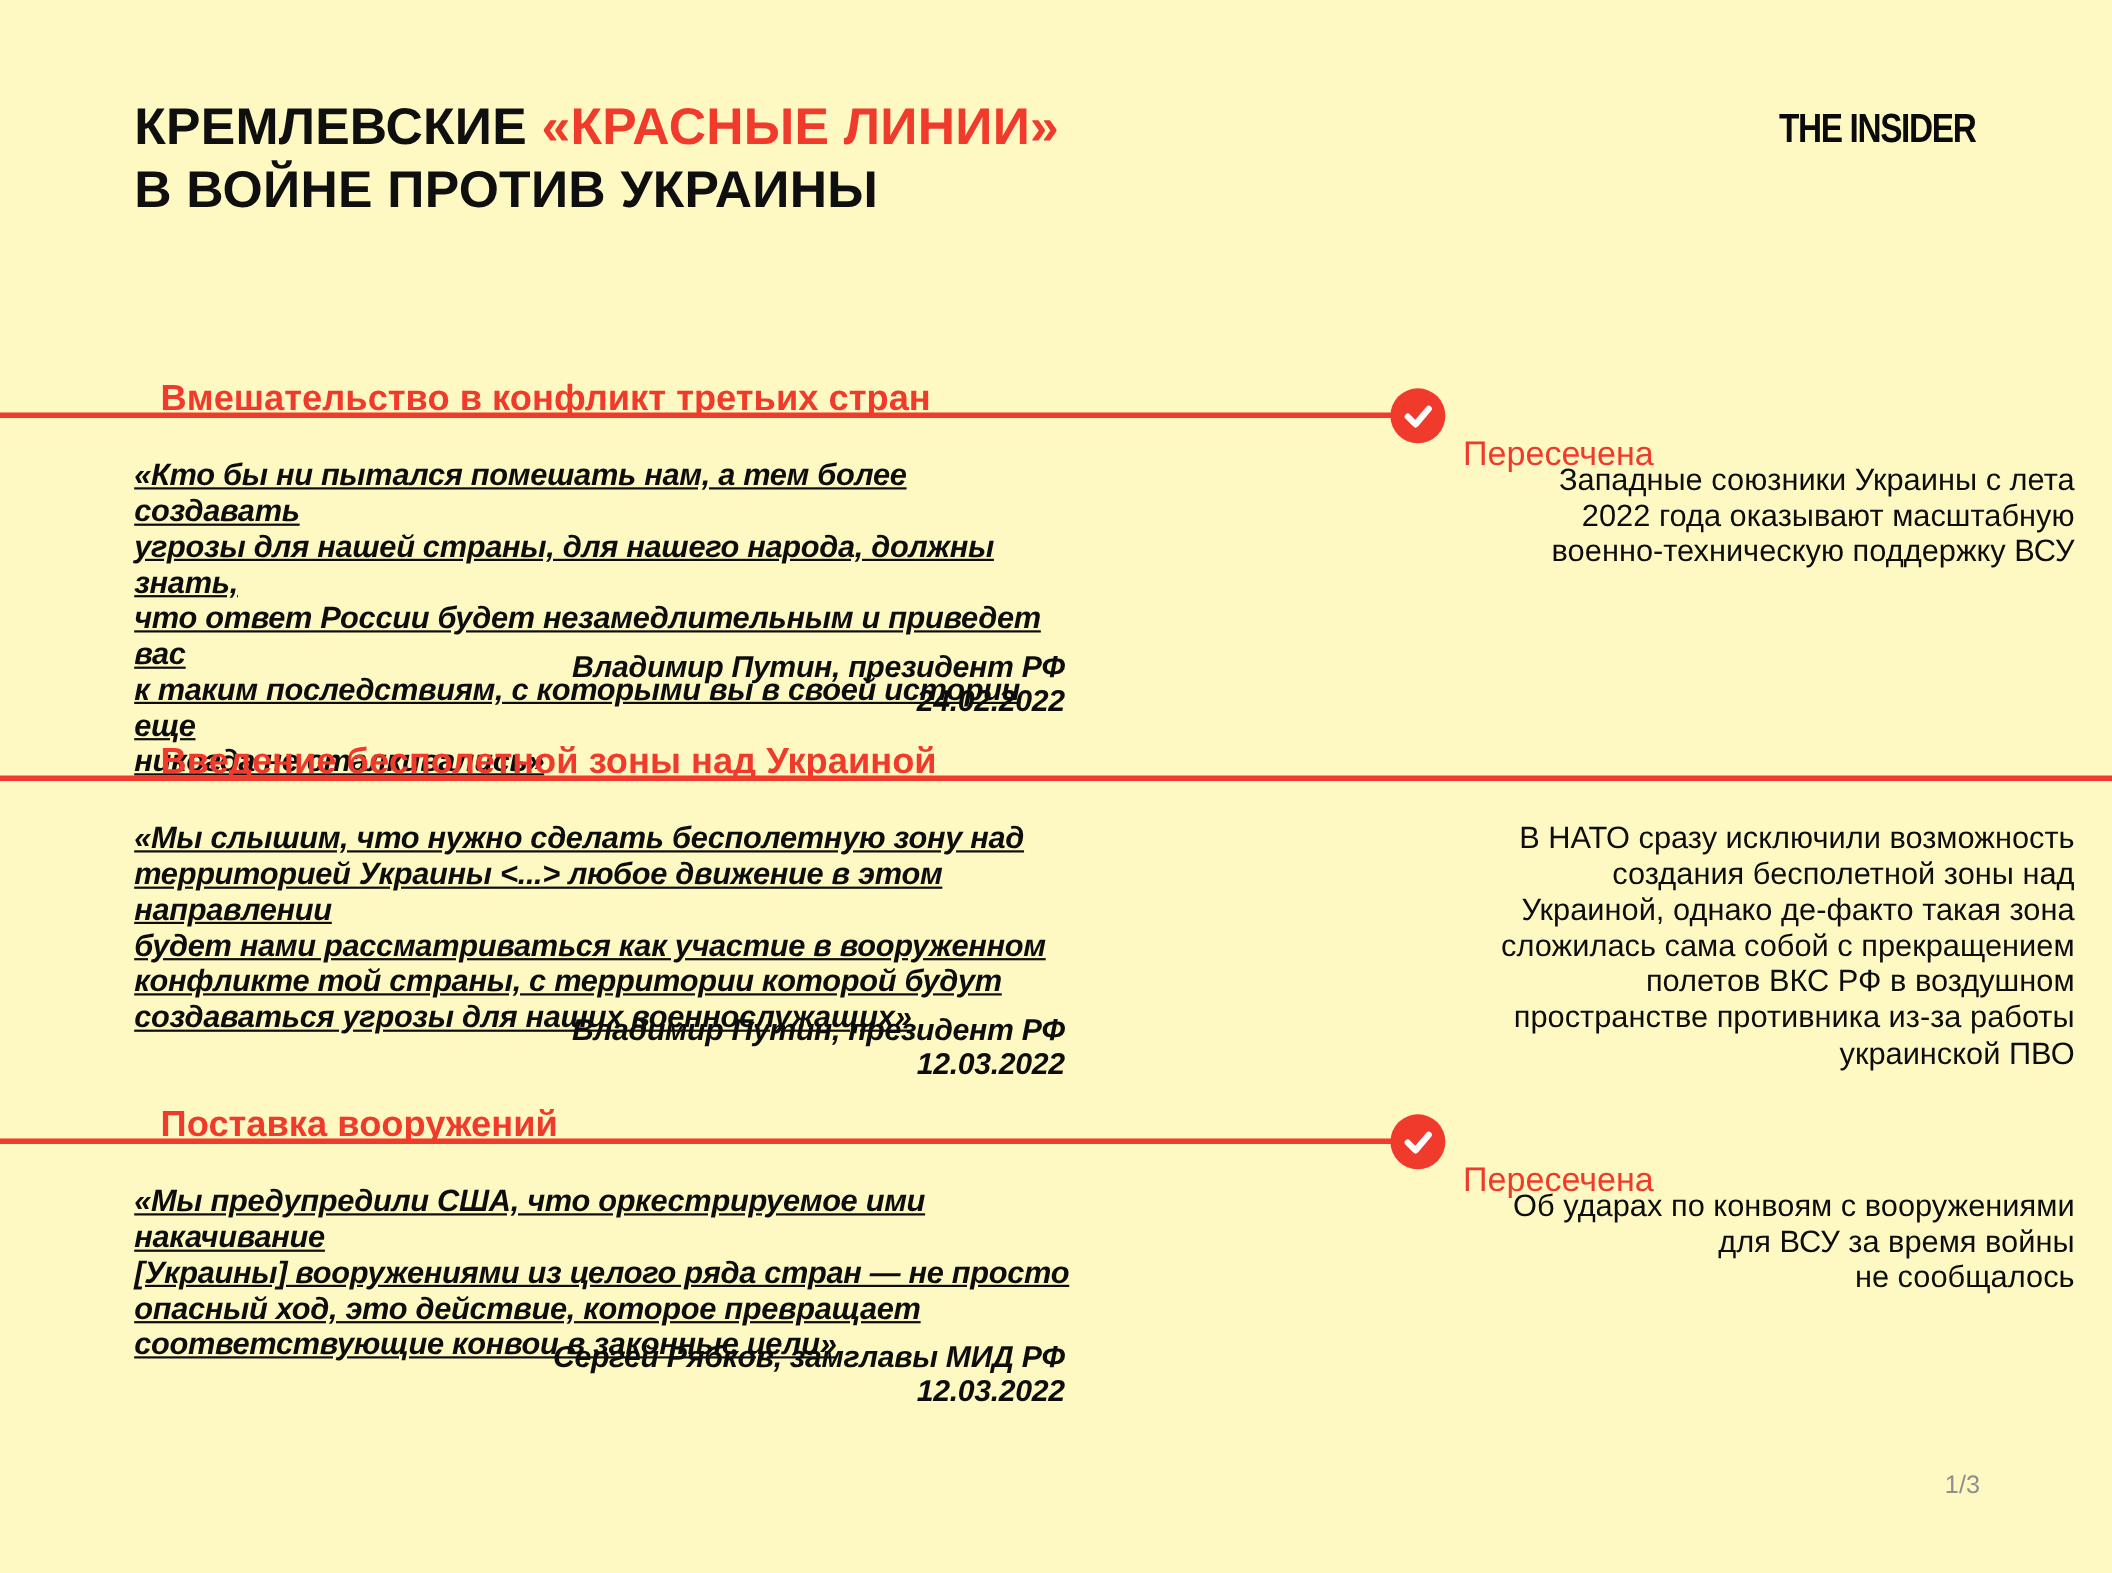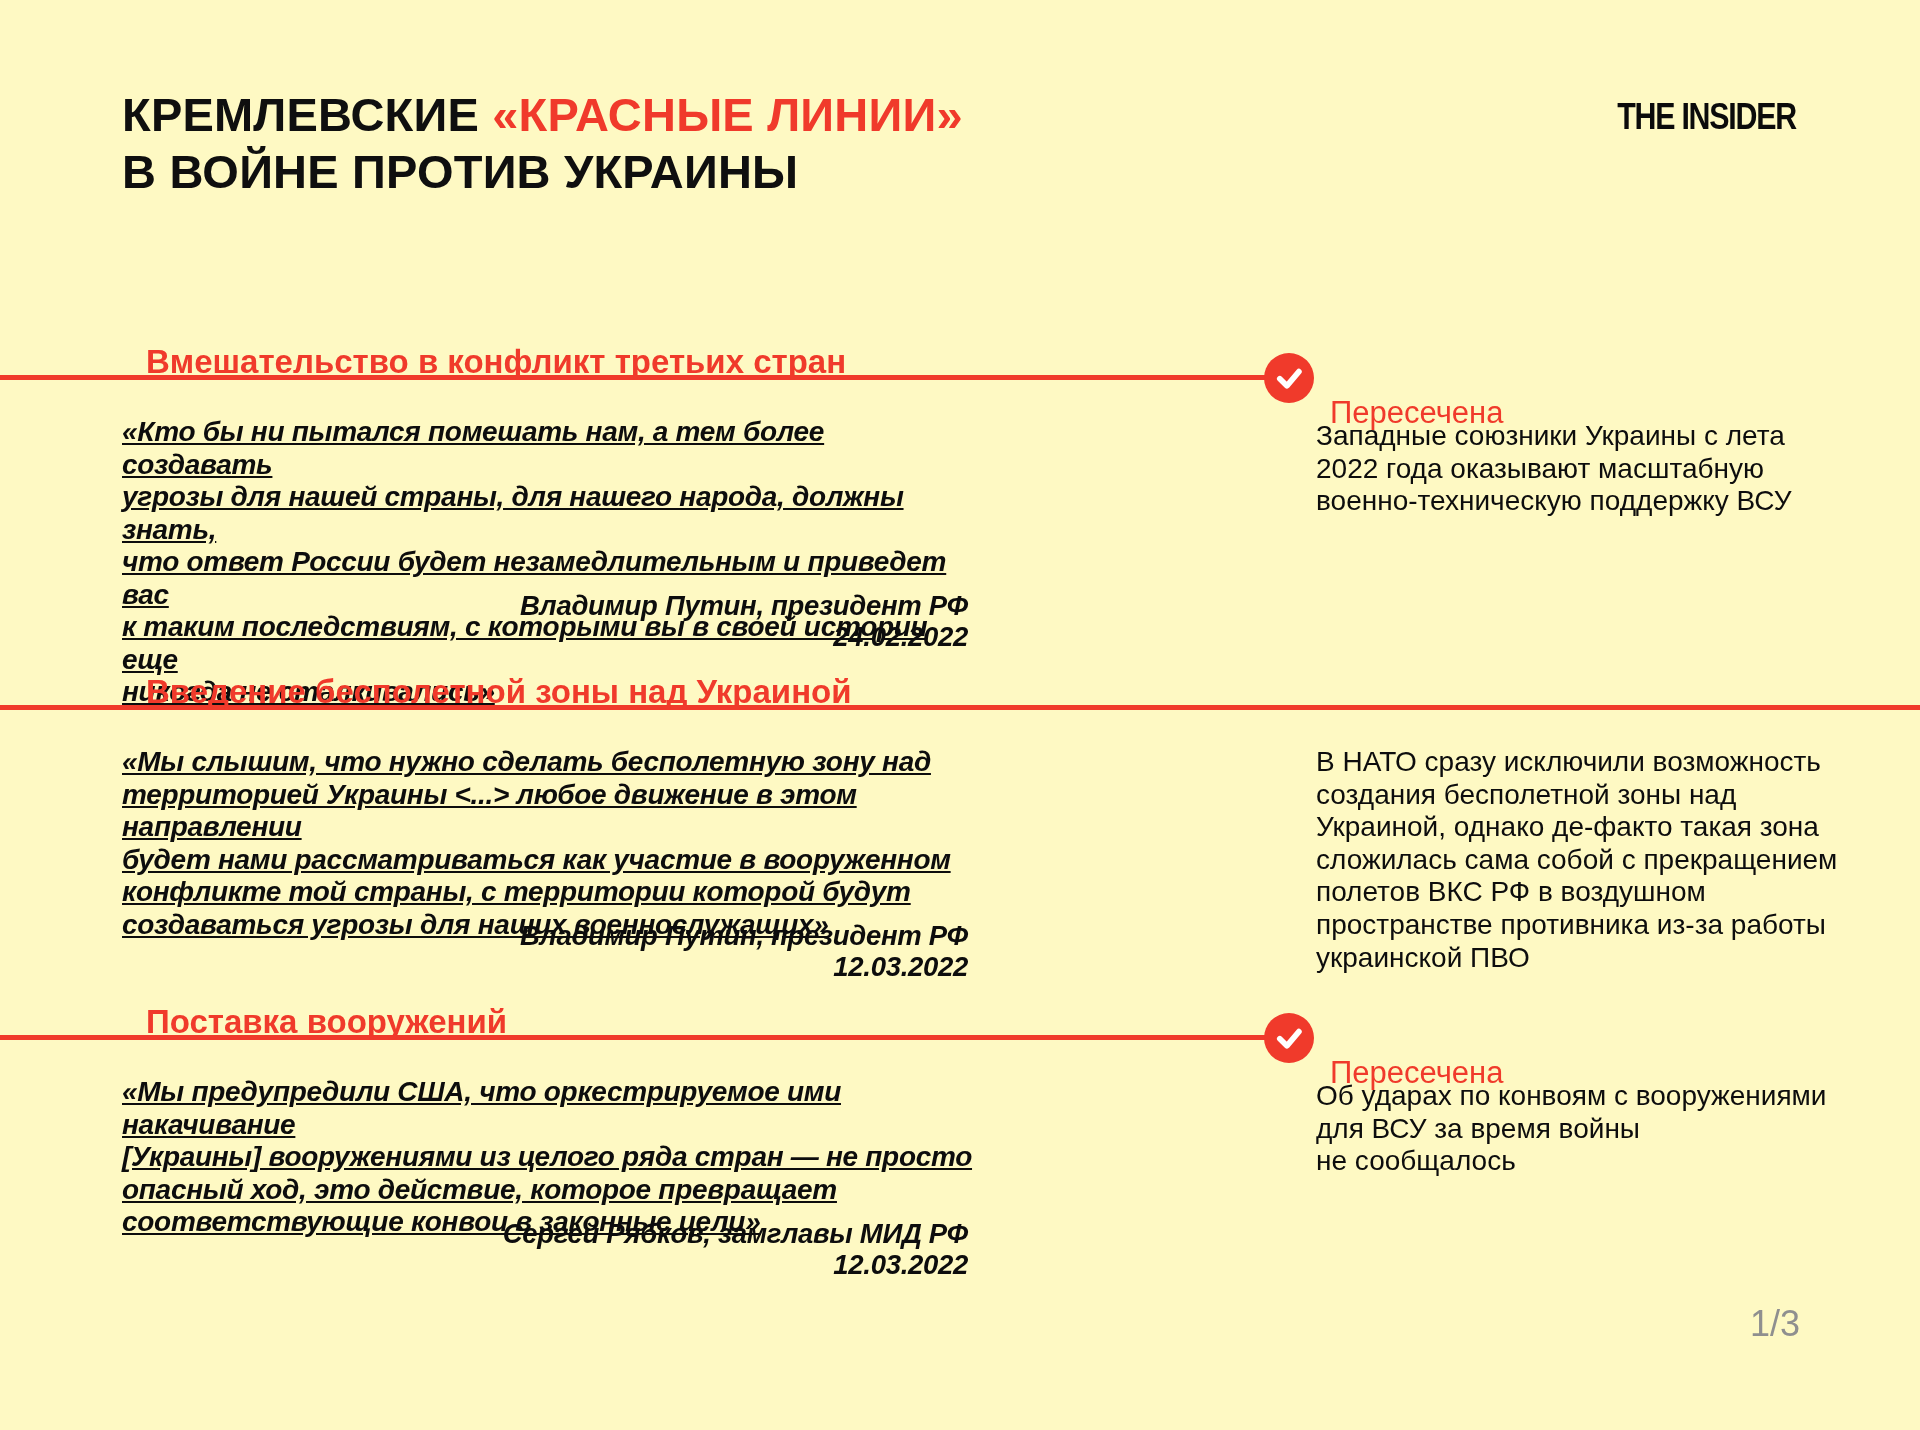--- a/index.html
+++ b/index.html
@@ -68,26 +68,26 @@
   .status-label{
     font-size:31px;color:#F03A2B;font-weight:400;
     white-space:nowrap;
     margin-top:35px;
   }
 
   
   .result{
     left:1316px;width:570px;
     font-size:28px;line-height:32.6px;
-    color:#0d0d0d;white-space:pre-line;
+    color:#0d0d0d;white-space:pre-line;text-align:right;
   }
 
   .page-number{
-    top:1303px;right:120px;
-    font-size:36px;color:#8f8f8f;
+    top:1336px;right:120px;
+    font-size:23px;color:#8f8f8f;
   }
 </style>
 </head>
 <body>
 
 <div class="page">
 
   <div class="abs title">
     <div><span>КРЕМЛЕВСКИЕ </span><span class="accent">«КРАСНЫЕ ЛИНИИ»</span></div>
     <div>В ВОЙНЕ ПРОТИВ УКРАИНЫ</div>

